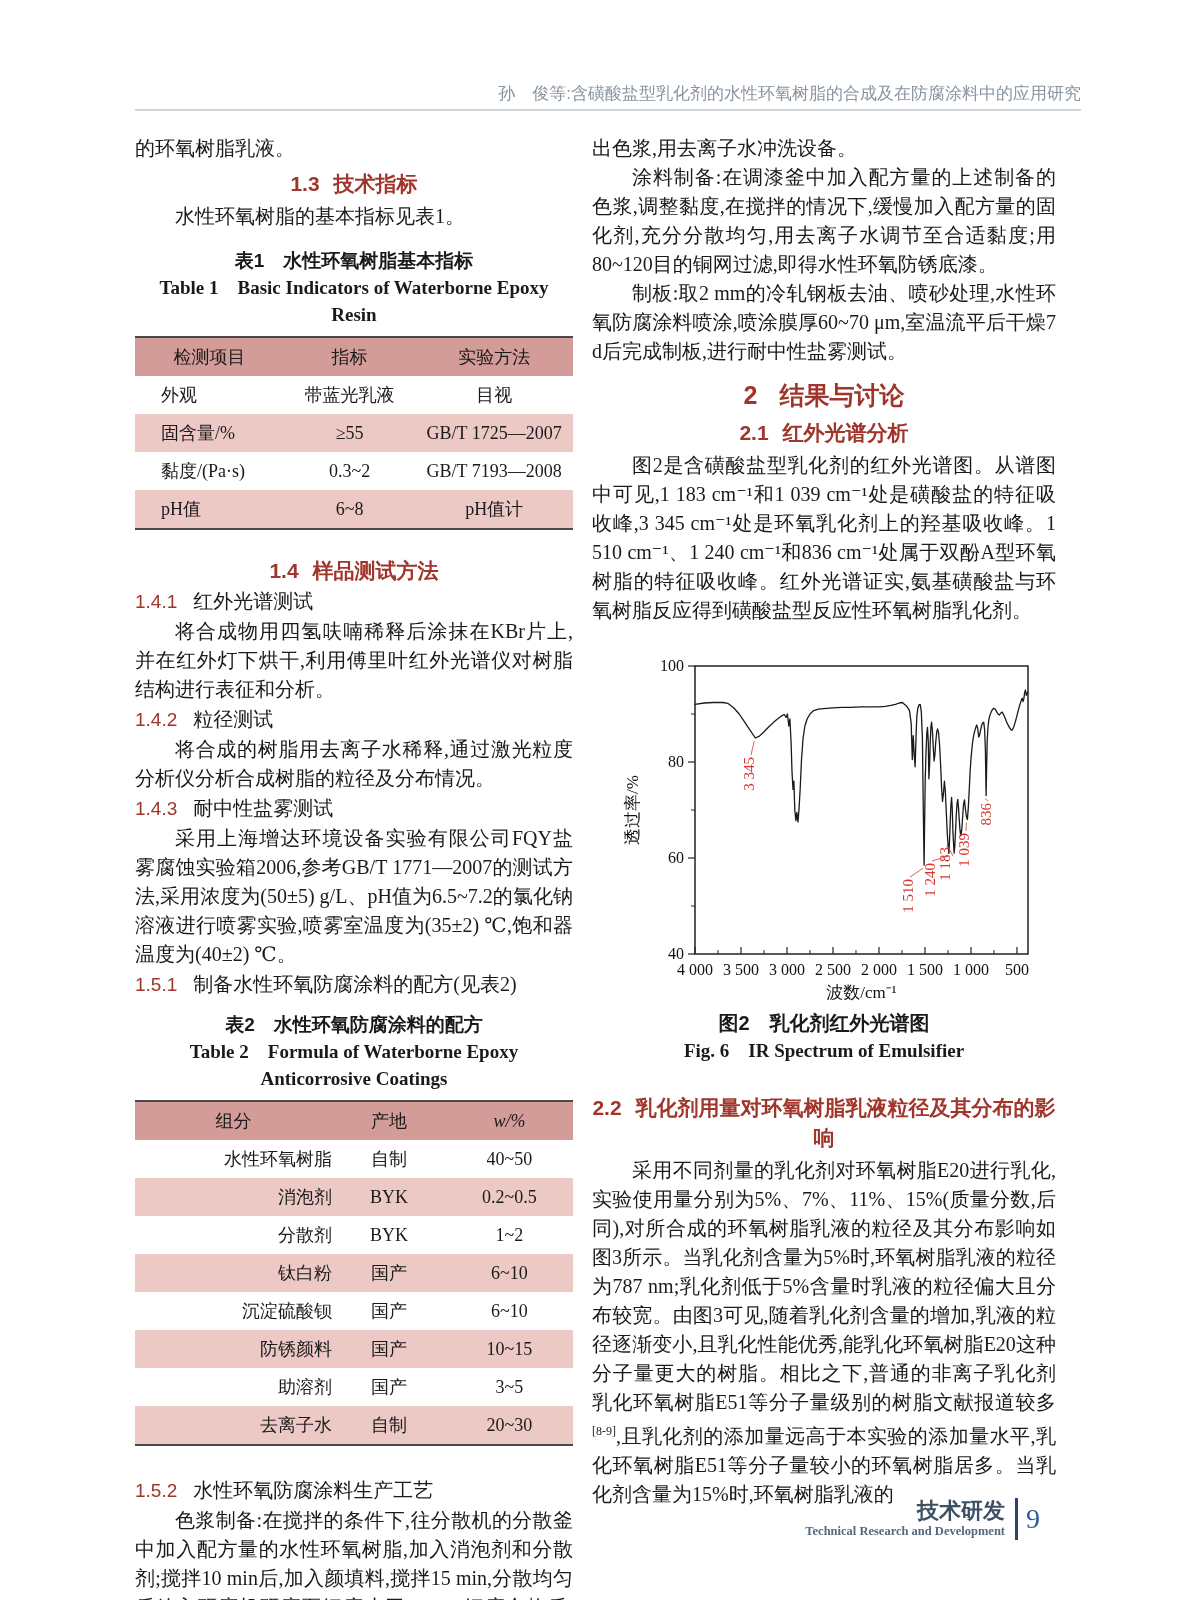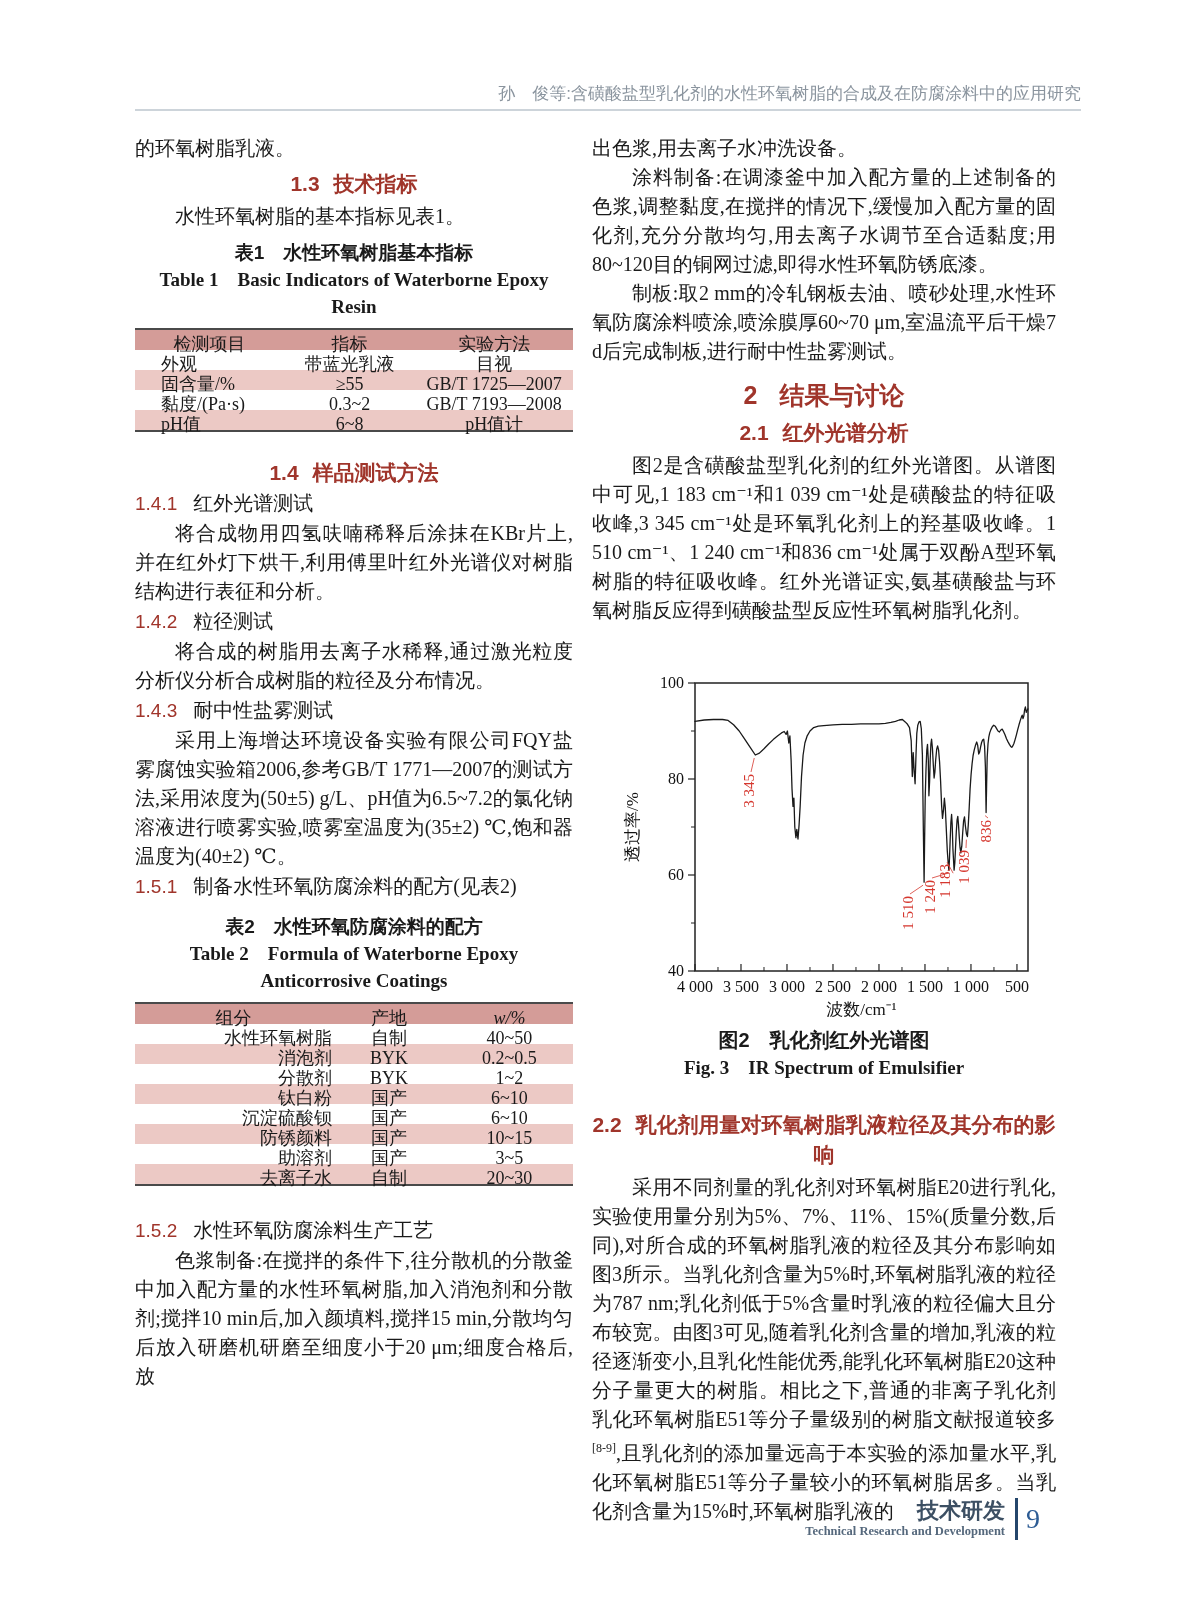--- a/index.html
+++ b/index.html
@@ -17,39 +17,39 @@
   .indent{text-indent:2em;}
   
   .sec{font-family:"Liberation Sans",sans-serif;font-weight:bold;color:#a0352b;
        font-size:21px;line-height:30px;margin:6px 0 3px 0;text-align:center;}
   .sec .num{margin-right:14px;}
   .sec2{font-size:25px;line-height:34px;margin:12px 0 4px 0;}
   .sec2 .num{margin-right:22px;}
   .subsec{margin:3px 0;text-align:left;line-height:24px;}
   .subsec .num{color:#a0352b;font-family:"Liberation Sans",sans-serif;font-size:19px;margin-right:16px;}
   
-  .tcap{margin-top:8px;text-align:center;line-height:27px;}
+  .tcap{margin-top:16px;text-align:center;line-height:27px;}
   .tcap .cn{font-family:"Liberation Sans",sans-serif;font-weight:bold;font-size:19px;}
   .tcap .en{font-weight:bold;font-size:19px;}
   
   .dtable{margin-top:8px;border-top:2px solid #4a4a4a;border-bottom:2px solid #4a4a4a;
           font-size:18px;}
-  .trow{display:grid;align-items:center;height:20px;}
+  .trow{display:grid;align-items:center;height:38px;}
   .t1 .trow{grid-template-columns:34% 30% 36%;}
   .t2 .trow{grid-template-columns:45% 26% 29%;}
   .trow.hd{background:#d49c98;}
   .trow:nth-child(odd):not(.hd){background:#ecc9c5;}
   .trow .c{text-align:center;white-space:nowrap;}
   .t1 .trow .c1{text-align:left;padding-left:26px;}
   .t1 .trow.hd .c1{text-align:center;padding-left:0;}
   .t2 .trow .c1{text-align:right;padding-left:40px;}
   .t2 .trow.hd .c1{text-align:center;padding-left:0;}
   .t2 .trow.hd .c3{font-style:italic;}
   
-  .fig{margin-top:41px;}
+  .fig{margin-top:24px;}
   .fig svg{display:block;}
   .figcap{text-align:center;line-height:28px;margin-top:2px;}
   .figcap .cn{font-family:"Liberation Sans",sans-serif;font-weight:bold;font-size:20px;}
   .figcap .en{font-weight:bold;font-size:19px;}
   .tick{font-family:"Liberation Serif",serif;font-size:16px;fill:#111;}
   .peak{font-family:"Liberation Serif",serif;font-size:15px;fill:#d5372e;}
   .axlab{font-family:"Liberation Serif",serif;font-size:17px;fill:#111;}
   sup{font-size:12px;}
   .mt26{margin-top:26px;} .mt32{margin-top:32px;} .mt28{margin-top:28px;} .mt14{margin-top:14px;}
   
@@ -229,21 +229,21 @@
           <text x="358" y="198" text-anchor="end" class="peak" transform="rotate(-90 358 198)">1 183</text>
           <line x1="374.3792817679558" y1="173.6" x2="374" y2="182" stroke="#d5372e" stroke-width="0.8"></line>
           <text x="377" y="184" text-anchor="end" class="peak" transform="rotate(-90 377 184)">1 039</text>
           <line x1="393.05303867403313" y1="149.6" x2="396" y2="152" stroke="#d5372e" stroke-width="0.8"></line>
           <text x="399" y="154" text-anchor="end" class="peak" transform="rotate(-90 399 154)">836</text>
           <text x="269.5" y="349" text-anchor="middle" class="axlab">波数/cm⁻¹</text>
           <text x="46" y="161" text-anchor="middle" class="axlab" transform="rotate(-90 46 161)">透过率/%</text>
         </svg>
       <div class="figcap">
         <div class="cn">图2　乳化剂红外光谱图</div>
-        <div class="en">Fig. 3　IR Spectrum of Emulsifier</div>
+        <div class="en">Fig. 6　IR Spectrum of Emulsifier</div>
       </div>
     </div>
 
     <p class="sec mt28"><span class="num">2.2</span><span>乳化剂用量对环氧树脂乳液粒径及其分布的影响</span></p>
     <p class="indent"><span>采用不同剂量的乳化剂对环氧树脂E20进行乳化,实验使用量分别为5%、7%、11%、15%(质量分数,后同),对所合成的环氧树脂乳液的粒径及其分布影响如图3所示。当乳化剂含量为5%时,环氧树脂乳液的粒径为787 nm;乳化剂低于5%含量时乳液的粒径偏大且分布较宽。由图3可见,随着乳化剂含量的增加,乳液的粒径逐渐变小,且乳化性能优秀,能乳化环氧树脂E20这种分子量更大的树脂。相比之下,普通的非离子乳化剂乳化环氧树脂E51等分子量级别的树脂文献报道较多</span><sup>[8-9]</sup><span>,且乳化剂的添加量远高于本实验的添加量水平,乳化环氧树脂E51等分子量较小的环氧树脂居多。当乳化剂含量为15%时,环氧树脂乳液的</span></p>
   </div>
 
   <div class="footer">
     <div class="foot-txt">
       <div class="foot-cn">技术研发</div>

